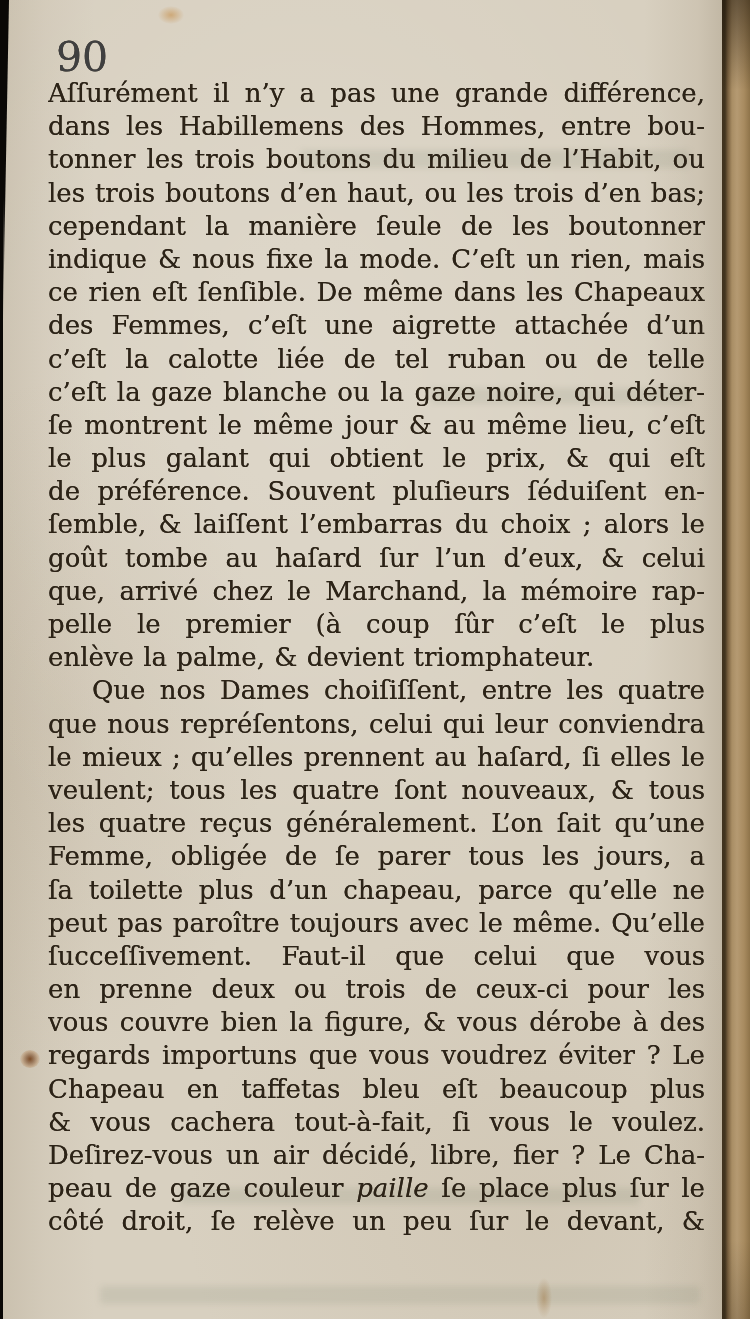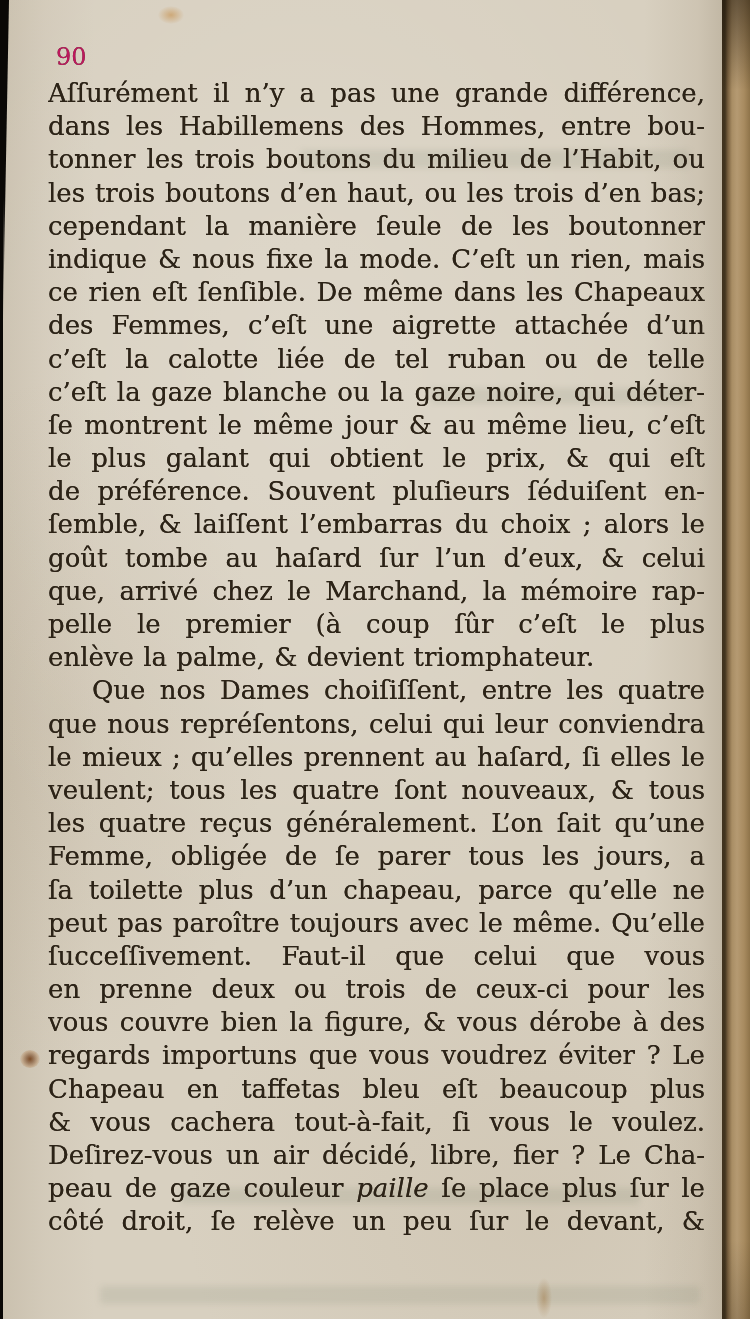--- a/index.html
+++ b/index.html
@@ -51,22 +51,22 @@
   }
   .right-edge::after {
     content: "";
     position: absolute; inset: 0;
     background: linear-gradient(180deg, rgba(25,17,8,0.50) 0px, rgba(25,17,8,0) 90px,
                                 rgba(25,17,8,0) 1240px, rgba(25,17,8,0.18) 1319px);
   }
   
   .page-number {
     position: absolute; left: 56px; top: 38px;
-    font-size: 24px; line-height: 38px;
-    color: #be185d;
+    font-size: 41px; line-height: 38px;
+    color: #404040;
     text-shadow: 0 0 0.6px rgba(44,35,23,0.85);
   }
   .text-block {
     position: absolute; left: 48px; top: 77px;
     width: 657px;
   }
   .line {
     height: 33.2px; line-height: 33.2px;
     font-size: 26px;
     color: #2c2317;

